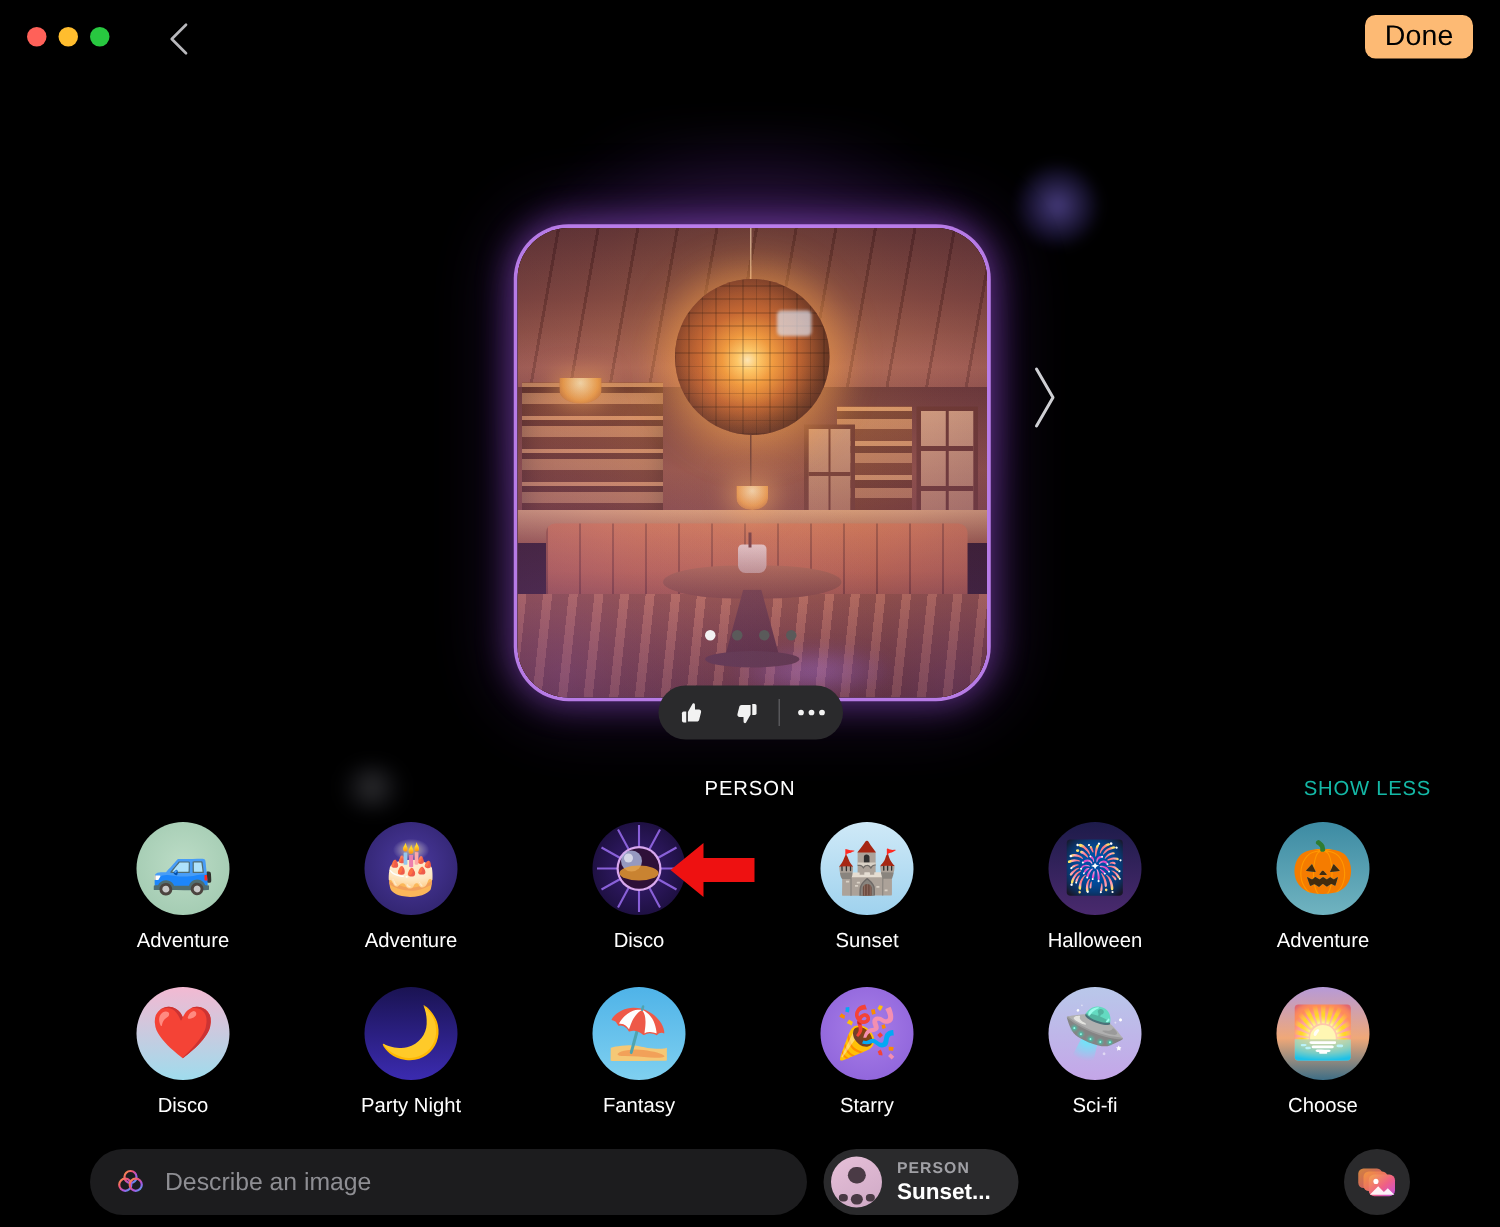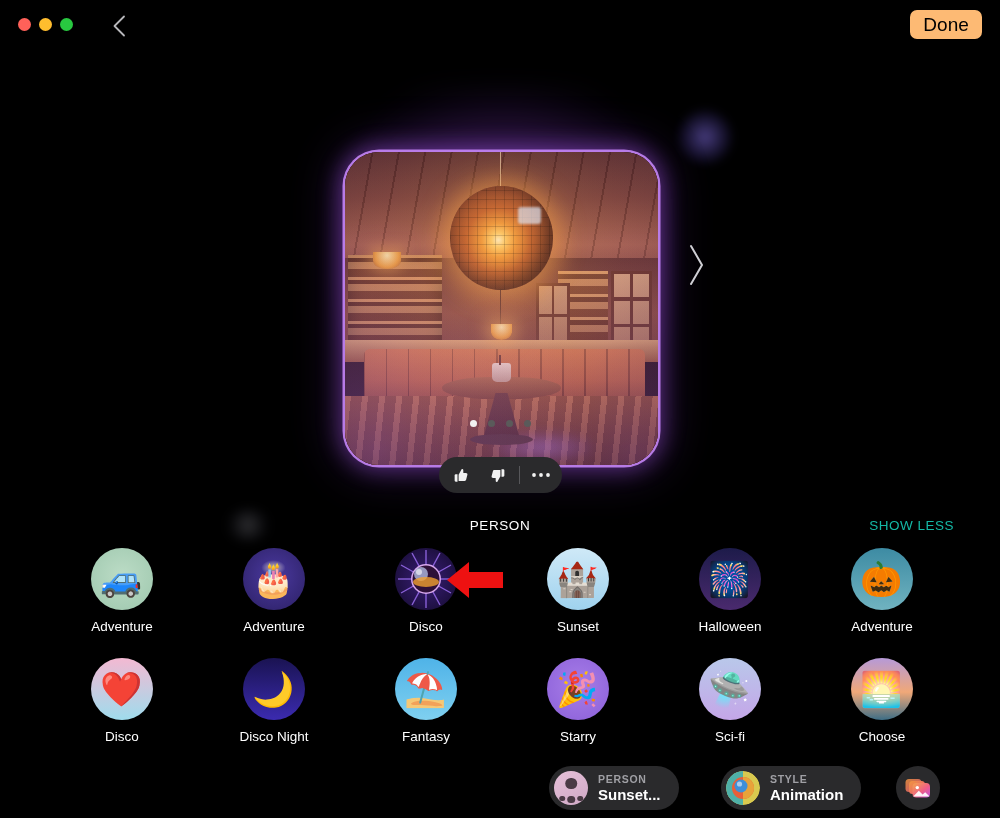--- a/index.html
+++ b/index.html
@@ -580,21 +580,21 @@
       <div class="theme-ico t-love">
           <span class="em">❤️</span>
         </div>
       <div class="theme-label">Disco</div>
     </div>
 
     <div class="theme">
       <div class="theme-ico t-starry">
           <span class="em">🌙</span>
         </div>
-      <div class="theme-label">Disco Night</div>
+      <div class="theme-label">Party Night</div>
     </div>
 
     <div class="theme">
       <div class="theme-ico t-summer">
           <span class="em">⛱️</span>
         </div>
       <div class="theme-label">Fantasy</div>
     </div>
 
     <div class="theme">
@@ -621,45 +621,47 @@
   </div>
 
   <div class="annot-arrow">
     <svg width="60" height="40" viewBox="0 0 60 40">
       <path d="M58 12 L24 12 L24 2 L2 20 L24 38 L24 28 L58 28 Z" fill="#ee1111"></path>
     </svg>
   </div>
 
   <div class="bottombar">
 
+    <div class="prompt-field">
+      <svg width="22" height="22" viewBox="0 0 24 24">
+        <defs>
+          <linearGradient id="ipg" x1="0" y1="0" x2="1" y2="1">
+            <stop offset="0%" stop-color="#f9a03f"></stop>
+            <stop offset="35%" stop-color="#ef4f7a"></stop>
+            <stop offset="70%" stop-color="#a158e8"></stop>
+            <stop offset="100%" stop-color="#3fb6e8"></stop>
+          </linearGradient>
+        </defs>
+        <g fill="none" stroke="url(#ipg)" stroke-width="1.6">
+          <circle cx="12" cy="8.4" r="4.4"></circle>
+          <circle cx="8.2" cy="14" r="4.4"></circle>
+          <circle cx="15.8" cy="14" r="4.4"></circle>
+        </g>
+      </svg>
+      <span class="prompt-placeholder">Describe an image</span>
+    </div>
 
     <div class="chip chip-person">
       <div class="chip-ico person-ico"></div>
       <div class="chip-txt">
         <span class="chip-kicker">PERSON</span>
         <span class="chip-value">Sunset...</span>
       </div>
     </div>
 
-    <div class="chip chip-style">
-      <div class="chip-ico">
-        <svg width="34" height="34" viewBox="0 0 34 34">
-          <circle cx="17" cy="17" r="17" fill="#d9c94f"></circle>
-          <path d="M0 17a17 17 0 0 1 17-17v34A17 17 0 0 1 0 17z" fill="#4fb0a8"></path>
-          <circle cx="17" cy="17" r="11" fill="#e85f3a"></circle>
-          <path d="M17 6a11 11 0 0 1 0 22z" fill="#e8a33a"></path>
-          <circle cx="15" cy="15" r="6.5" fill="#3f8fd9"></circle>
-          <circle cx="13.5" cy="13" r="2.6" fill="#ffffff" opacity="0.55"></circle>
-        </svg>
-      </div>
-      <div class="chip-txt">
-        <span class="chip-kicker">STYLE</span>
-        <span class="chip-value">Animation</span>
-      </div>
-    </div>
 
     <div class="photo-btn">
       <svg width="26" height="24" viewBox="0 0 26 24">
         <defs>
           <linearGradient id="pg1" x1="0" y1="0" x2="1" y2="1">
             <stop offset="0%" stop-color="#f0963f"></stop>
               <stop offset="100%" stop-color="#e8527f"></stop>
           </linearGradient>
           <linearGradient id="pg2" x1="0" y1="0" x2="1" y2="1">
             <stop offset="0%" stop-color="#f3a54a"></stop>

